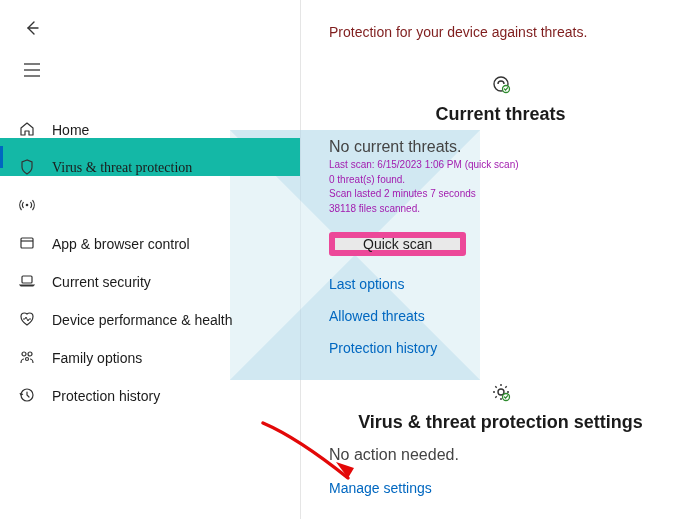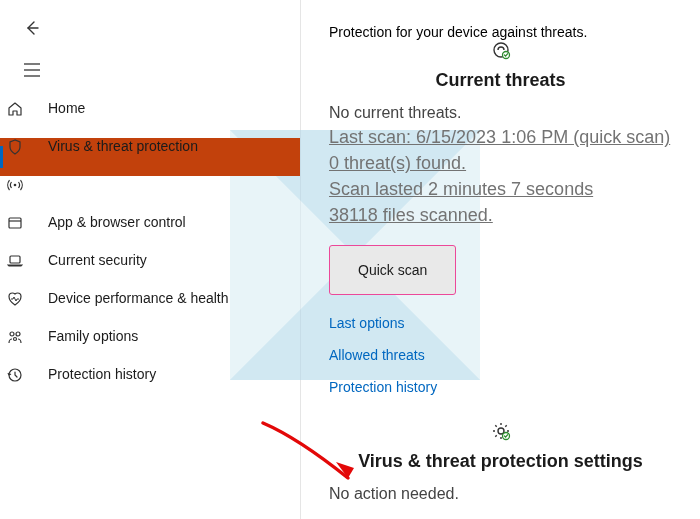--- a/index.html
+++ b/index.html
@@ -33,29 +33,30 @@
       display: flex; align-items: center; justify-content: center;
       margin-left: 16px;
       margin-top: 6px;
       margin-bottom: 14px;
       cursor: pointer;
       border-radius: 4px;
     }
     .nav-list { list-style: none; }
     .nav-item {
       display: flex;
-      align-items: flex-start;
+      align-items: flex-end;
       height: 38px;
-      padding-left: 6px;
-      gap: 24px;
+      padding-left: 18px;
+      gap: 16px;
       cursor: pointer;
       position: relative;
     }
     .nav-item.selected {
-      background: #c2410c;
+      background: #14b8a6;
+      font-family: Liberation Serif, serif;
     }
     .nav-item.selected::before {
       content: '';
       position: absolute;
       left: 0; top: 8px; bottom: 8px;
       width: 3px;
       background: #0067c0;
     }
     .nav-item .icon {
       width: 18px; height: 18px;
@@ -72,22 +73,23 @@
       flex-shrink: 0;
     }
     .main {
       flex: 1;
       padding: 24px 28px 0 28px;
       position: relative;
       z-index: 2;
       overflow: hidden;
     }
     .subtitle {
-      color: #000000;
-      font-size: 14px;
+      color: #7f1d1d;
+      font-size: 14px;
+      margin-bottom: 34px;
     }
     .section-header {
       display: flex;
       align-items: center;
       gap: 10px;
       margin-bottom: 10px;
       flex-direction: column;
     }
     .section-header .section-icon {
       width: 20px; height: 20px;
@@ -95,31 +97,31 @@
     }
     .section-header h2 {
       font-size: 18px;
       font-weight: 600;
     }
     .status-line {
       color: #444;
       font-size: 16px;
       line-height: 1.45;
     }
-    .gray-text { color: #737373; font-size: 18px; line-height: 1.45; text-decoration: underline; }
+    .gray-text { color: #a21caf; font-size: 10px; line-height: 1.45; }
     .quick-scan {
       margin-top: 16px;
       margin-bottom: 20px;
       display: inline-flex;
       align-items: center;
       justify-content: center;
-      height: 50px;
+      height: 24px;
       padding: 0 28px;
       background: #e9e9e9;
-      border: 1px solid #ec4899;
+      border: 6px solid #ec4899;
       border-radius: 3px;
       font-size: 14px;
       color: #1b1b1b;
       cursor: pointer;
     }
     .link {
       color: #0067c0;
       font-size: 14px;
       cursor: pointer;
       display: block;

